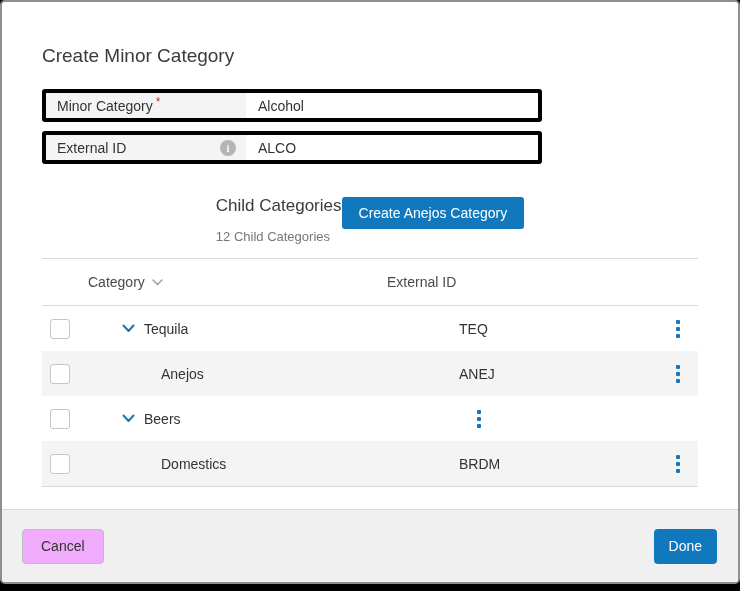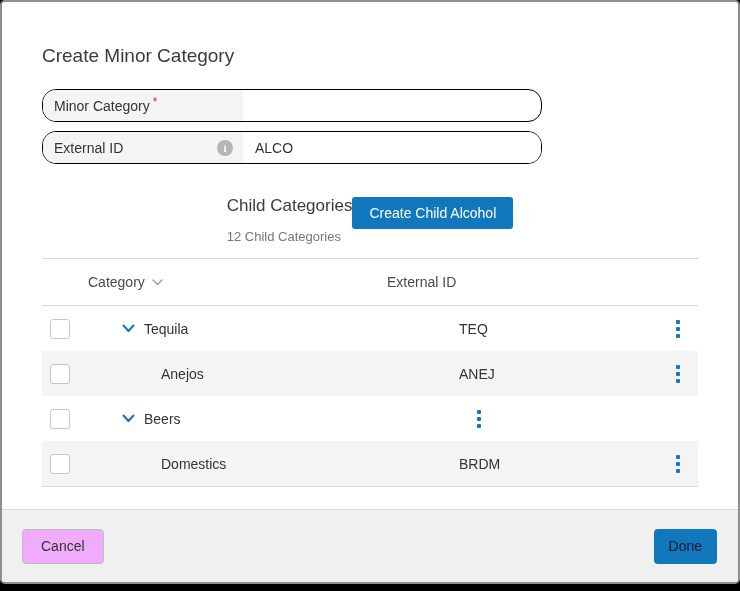--- a/index.html
+++ b/index.html
@@ -25,22 +25,22 @@
     font-weight: 500;
     color: #3b3b3b;
     line-height: 24px;
   }
 
   
   .fields { margin-top: 21px; width: 500px; }
   .field {
     display: flex;
     align-items: stretch;
-    border: 1px solid #000000;
-    border-radius: 14px;
+    border: 4px solid #000000;
+    border-radius: 3px;
     height: 33px;
     margin-bottom: 9px;
     background: #fff;
     overflow: hidden;
   }
   .field-label {
     width: 200px;
     background: #f4f4f4;
     display: flex;
     align-items: center;
@@ -202,21 +202,21 @@
     font-family: "Liberation Sans", sans-serif;
     font-size: 14px;
     height: 35px;
     padding: 0 18px;
     cursor: pointer;
   }
   .btn-done {
     background: #1178be;
     border: none;
     border-radius: 4px;
-    color: #0f172a;
+    color: #ffffff;
     font-family: "Liberation Sans", sans-serif;
     font-size: 14px;
     height: 35px;
     padding: 0 15px;
     cursor: pointer;
   }
 </style>
 </head>
 <body>
 
@@ -224,37 +224,38 @@
   <div class="content">
 
     <div class="page-title">Create Minor Category</div>
 
     <div class="fields">
       <div class="field">
         <div class="field-label">
           <span>Minor Category</span>
           <span class="req">*</span>
         </div>
+        <input class="field-value" value="Alcohol" style="">
       </div>
       <div class="field">
         <div class="field-label">
           <span>External ID</span>
           <span class="label-spacer"></span>
           <span class="info-icon">i</span>
         </div>
         <input class="field-value" value="ALCO" style="">
       </div>
     </div>
 
     <div class="section-head">
       <div>
         <div class="section-title">Child Categories</div>
         <div class="section-sub">12 Child Categories</div>
       </div>
-      <button class="btn-primary">Create Child Alcohol</button>
+      <button class="btn-primary">Create Anejos Category</button>
     </div>
 
     <div class="divider"></div>
 
     <div class="table">
       <div class="thead">
         <div class="cell-check"></div>
         <div class="cell-name">
           <span>Category</span>
           <span class="sort-icon">

